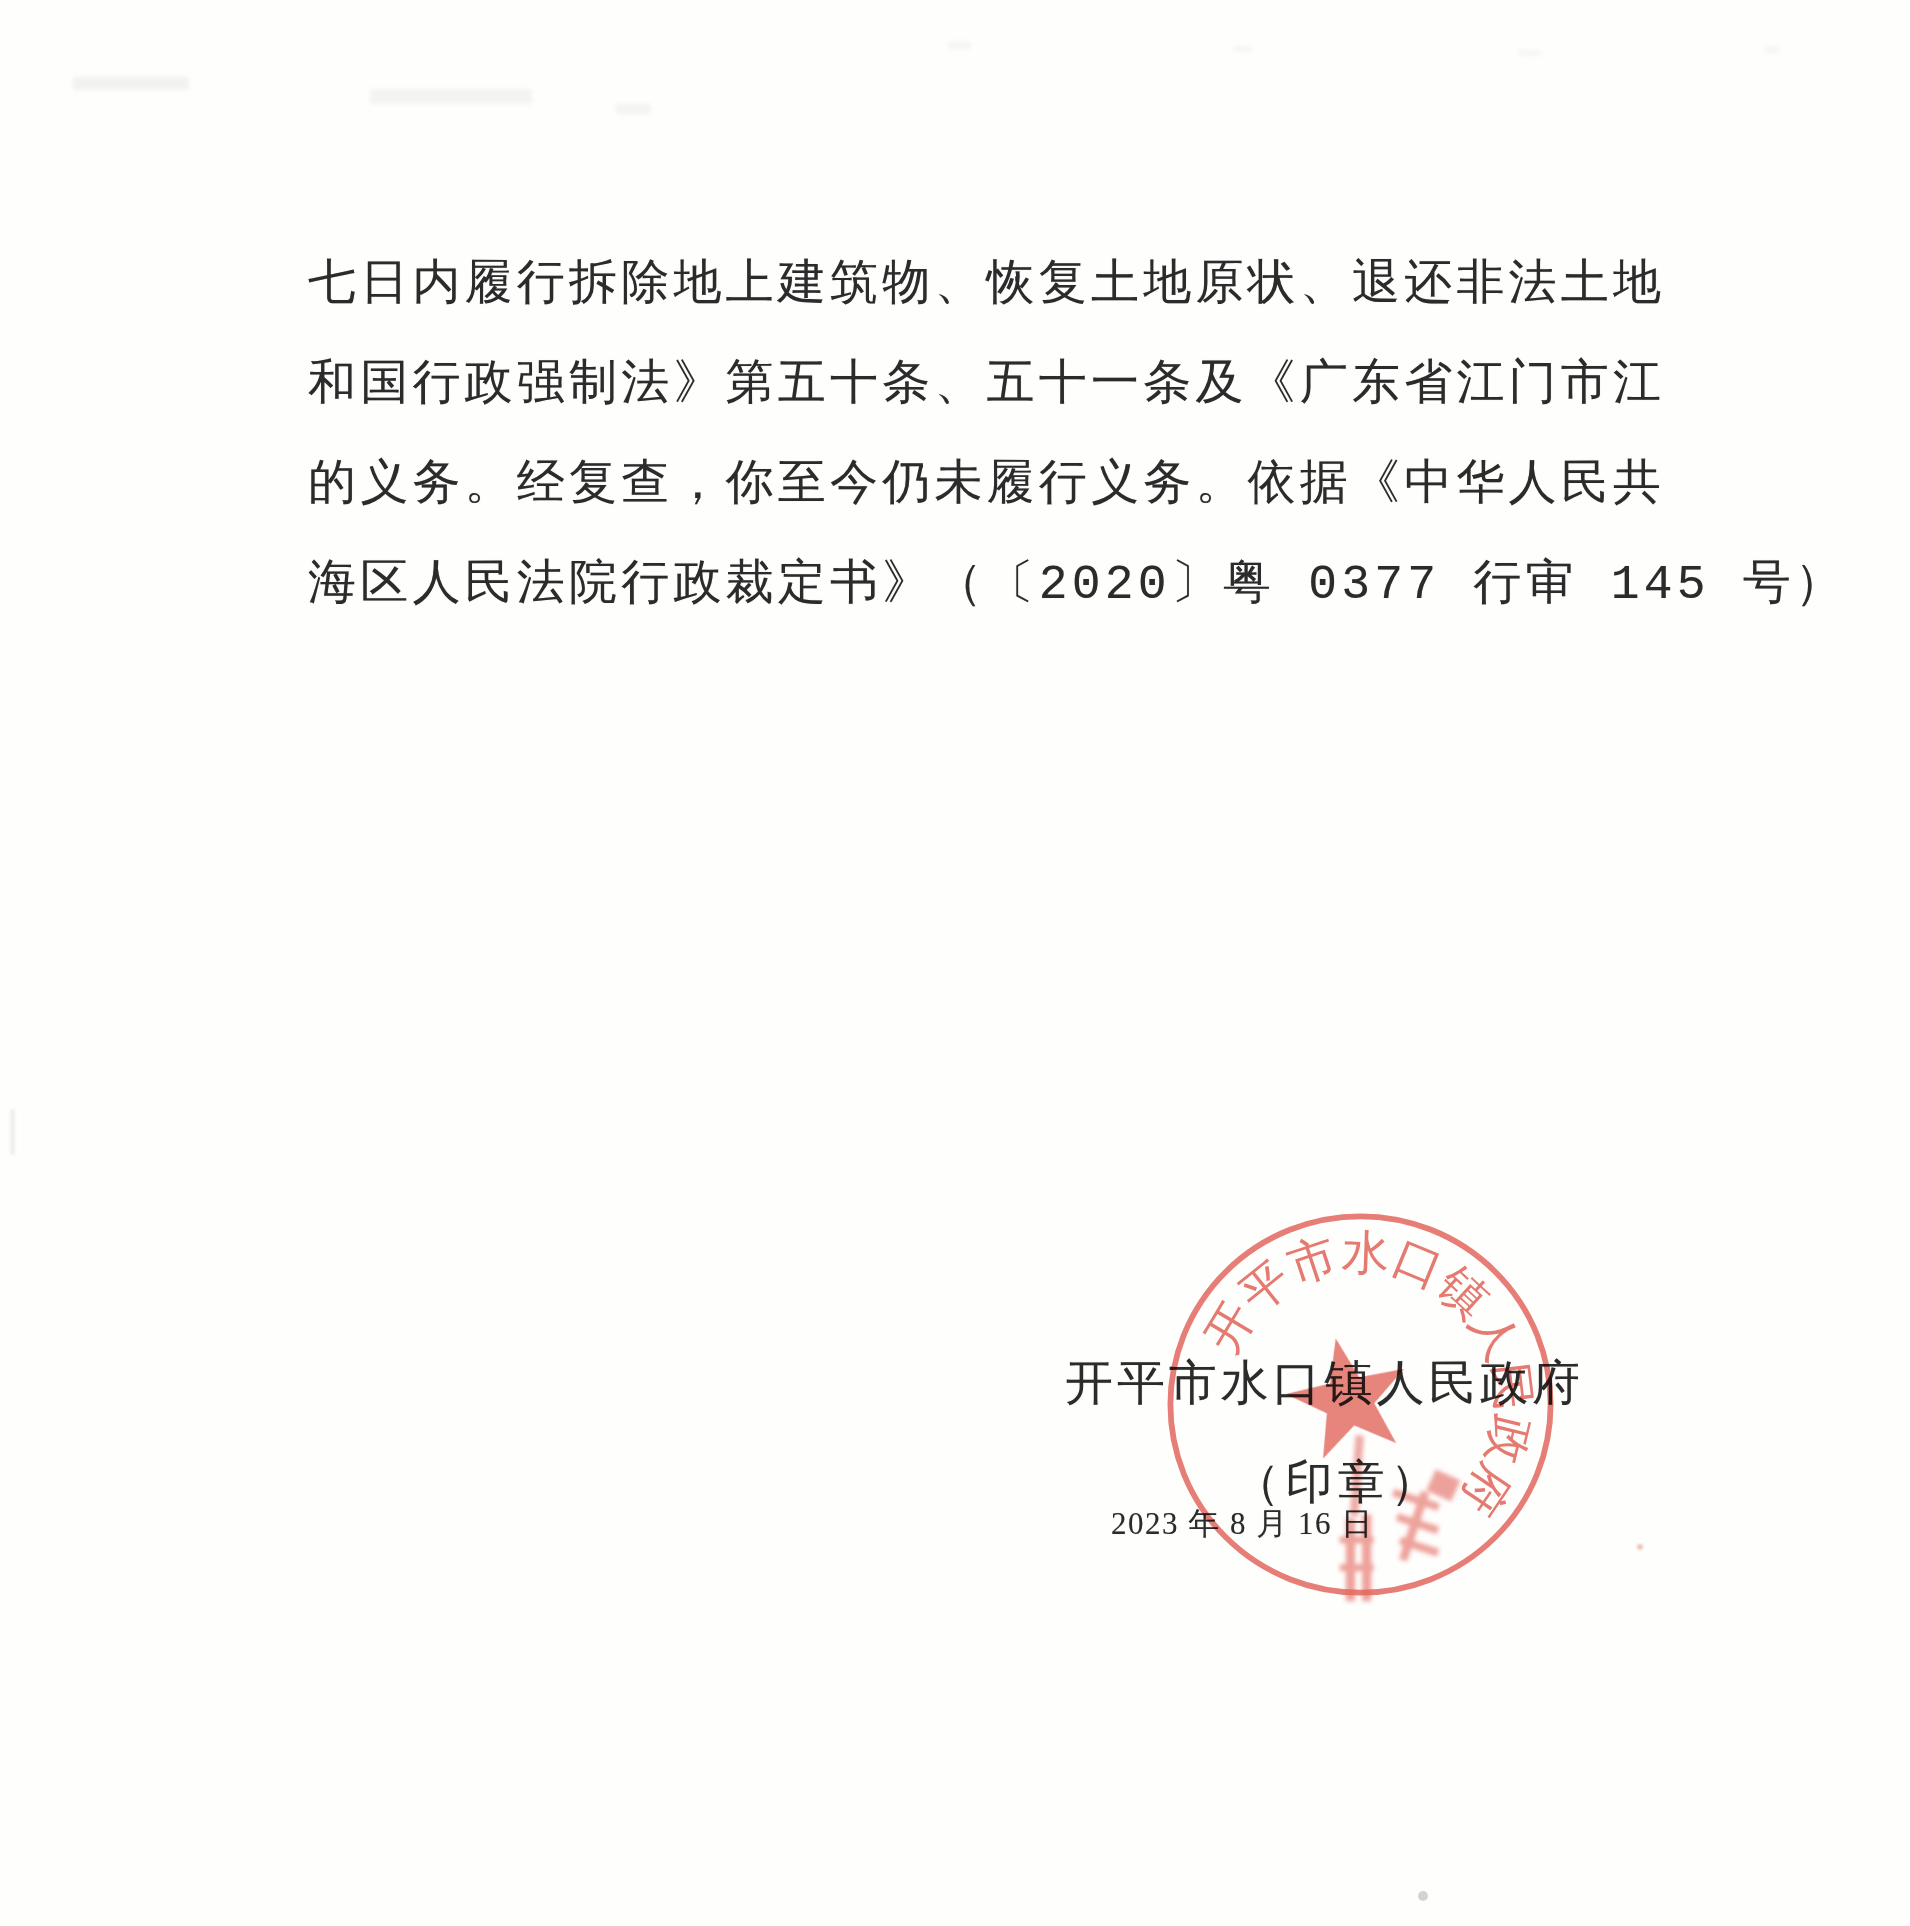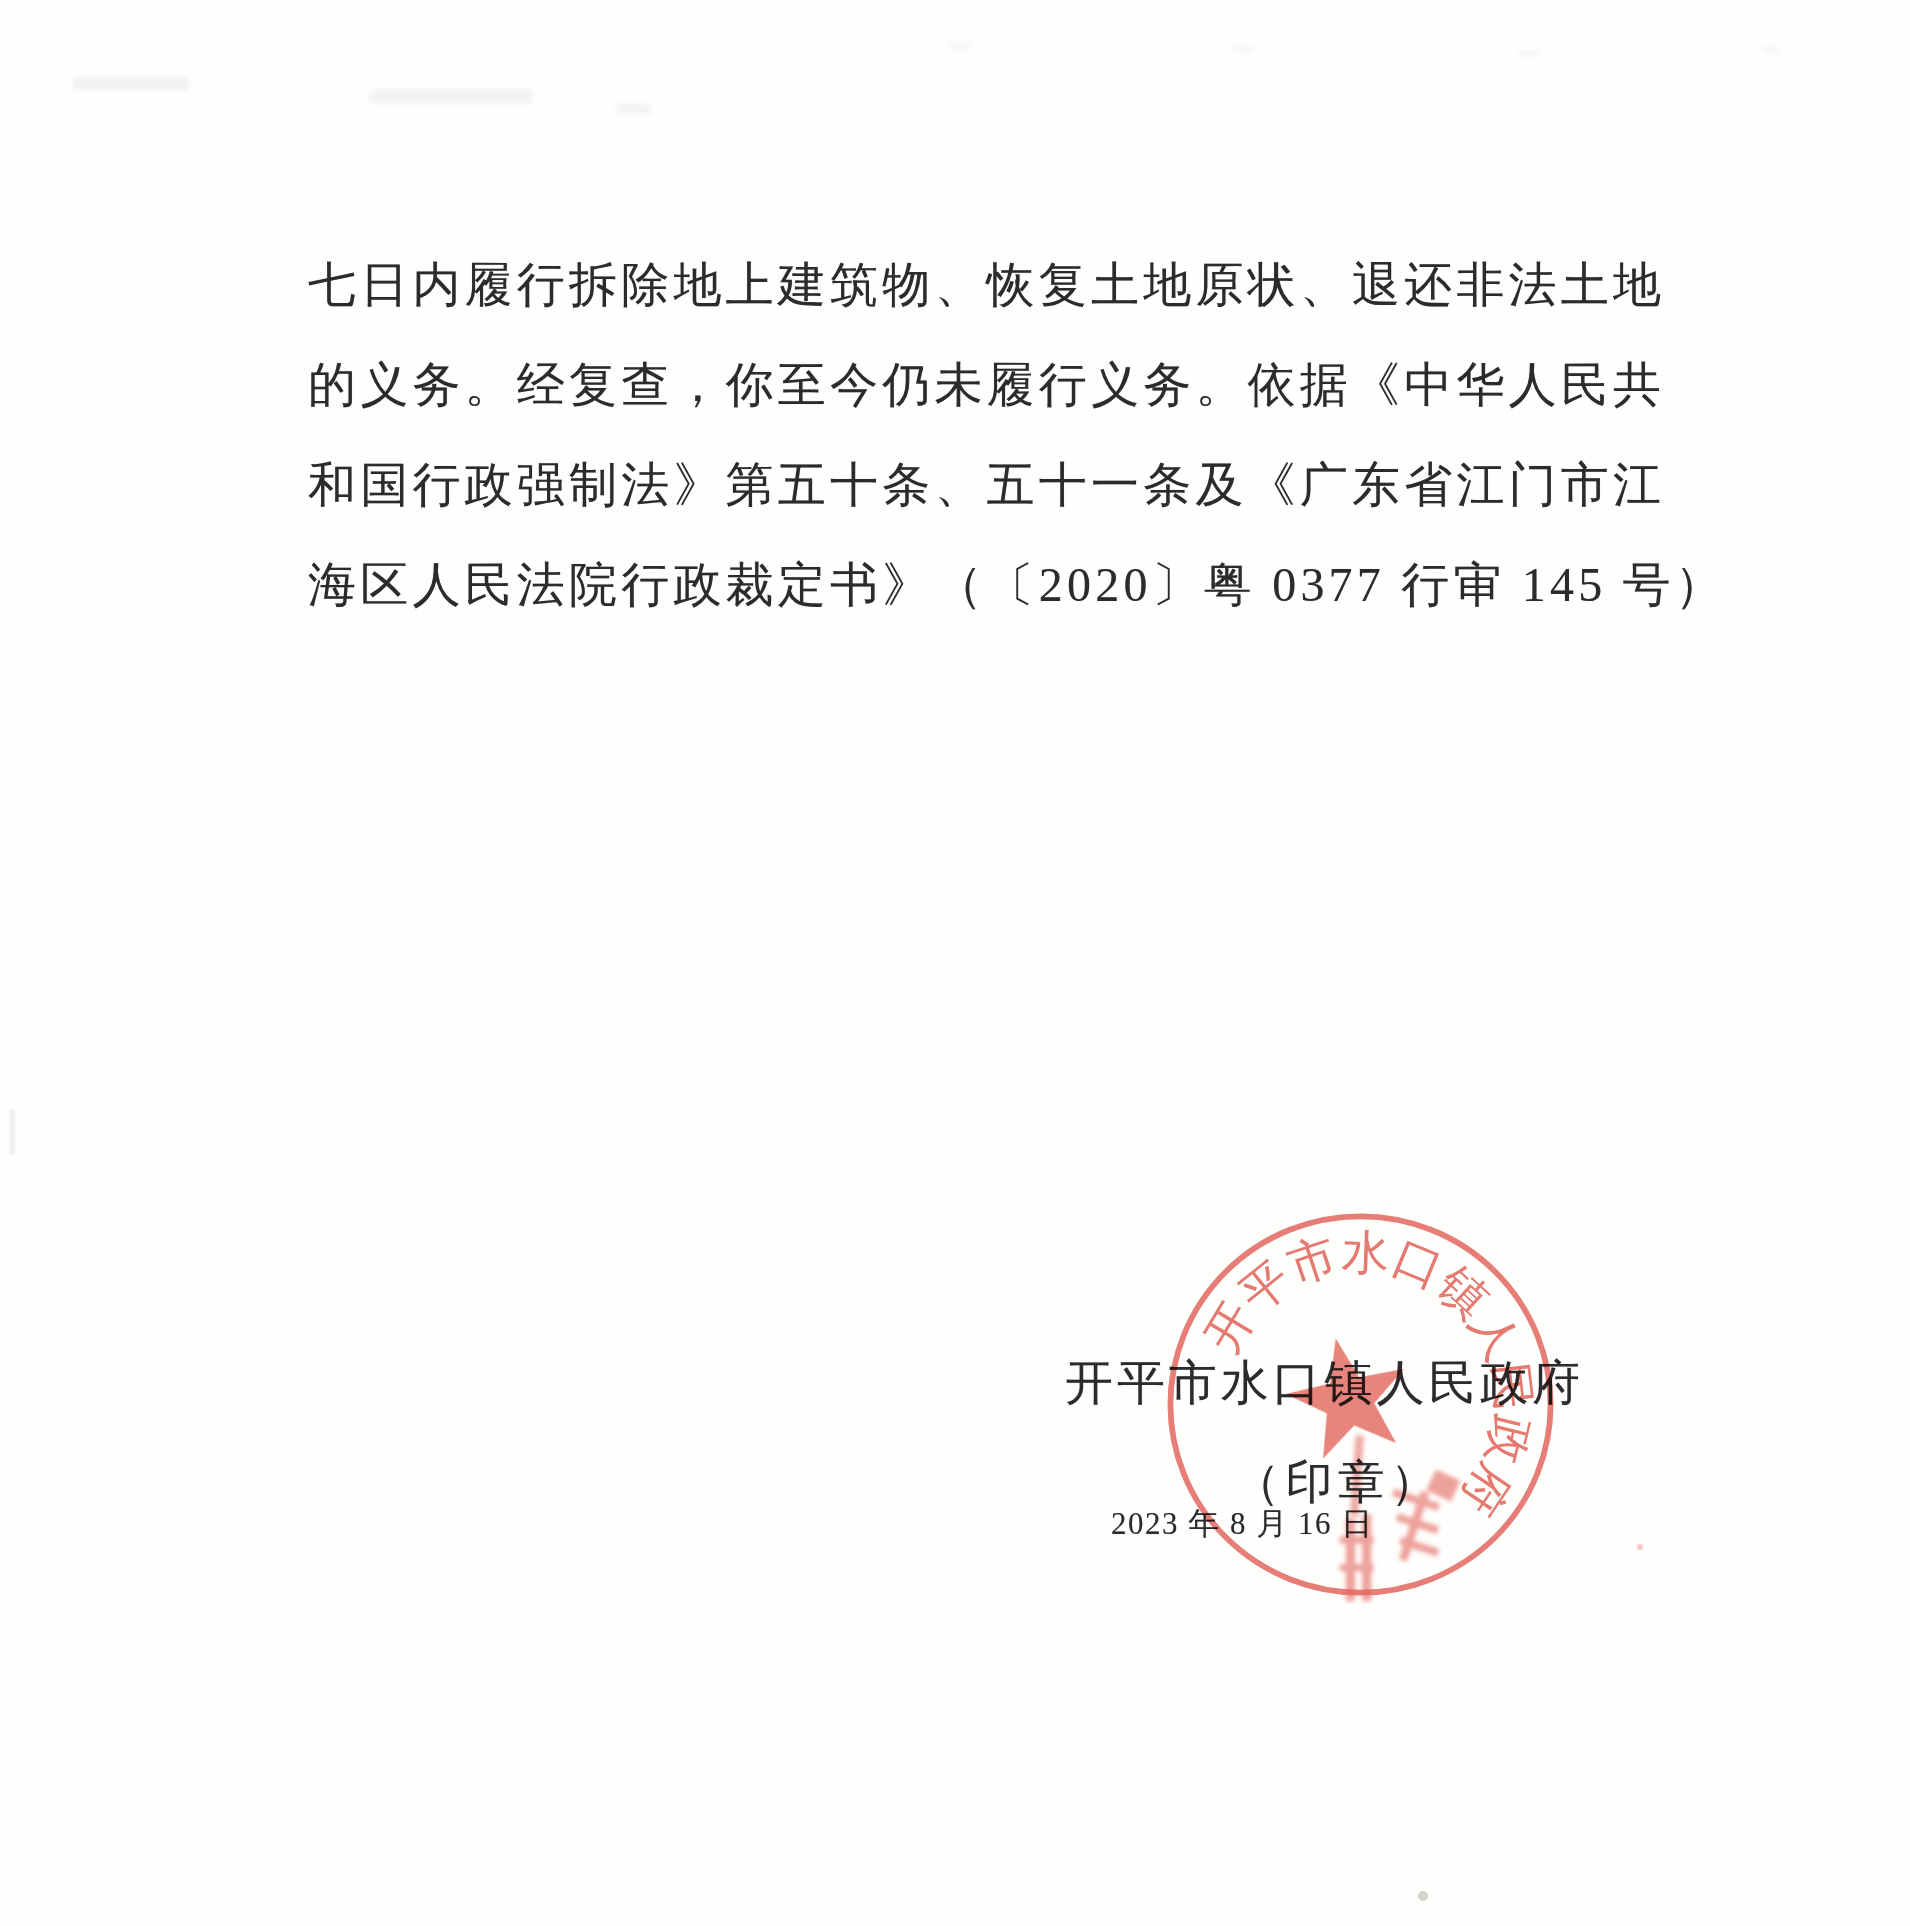--- a/index.html
+++ b/index.html
@@ -15,20 +15,21 @@
     overflow: hidden;
     font-family: "Liberation Serif", "DejaVu Serif", serif;
     color: #2b2b2b;
   }
   
   .body-text {
     position: absolute;
     left: 308px;
     top: 235px;
     width: 1387px;
+    font-family: Liberation Mono, monospace;
   }
   .line {
     height: 100px;
     line-height: 100px;
     font-size: 48px;
     letter-spacing: 4.2px;
     white-space: nowrap;
     color: #2b2b2b;
     text-shadow: 0 0 0.8px rgba(40,40,40,0.35);
   }
@@ -104,22 +105,22 @@
   }
 </style>
 </head>
 <body>
 
 <div class="sheet">
 
   <section class="body-text">
     <div class="para">
       <div class="line">七日内履行拆除地上建筑物、恢复土地原状、退还非法土地</div>
+      <div class="line">和国行政强制法》第五十条、五十一条及《广东省江门市江</div>
       <div class="line">的义务。经复查，你至今仍未履行义务。依据《中华人民共</div>
-      <div class="line">和国行政强制法》第五十条、五十一条及《广东省江门市江</div>
       <div class="line">海区人民法院行政裁定书》（〔2020〕粤 0377 行审 145 号）</div>
     </div>
   </section>
 
   <div class="sig-issuer">开平市水口镇人民政府</div>
   <div class="sig-note">（印章）</div>
   <div class="sig-date">2023 年 8 月 16 日</div>
 
   <svg class="seal" viewBox="0 0 1040 1040" xmlns="http://www.w3.org/2000/svg">
     <defs>

